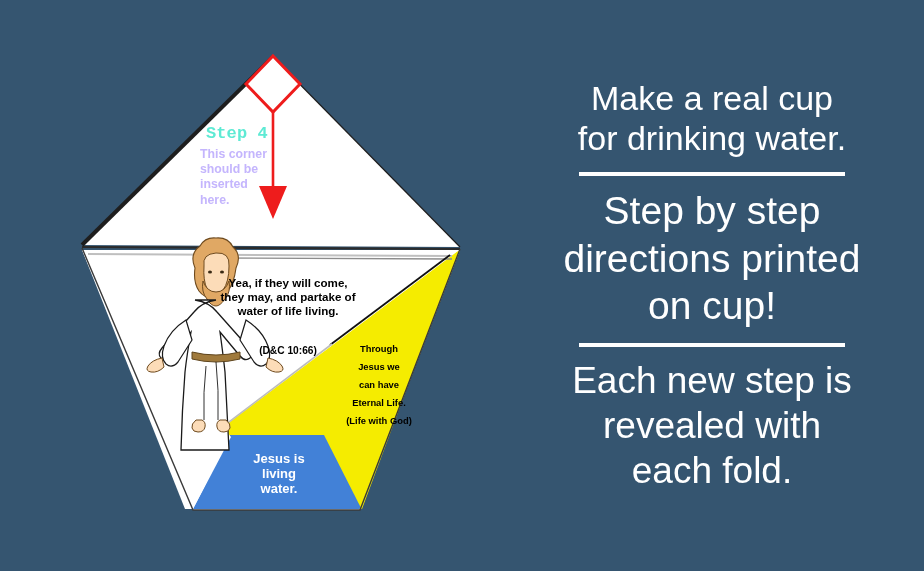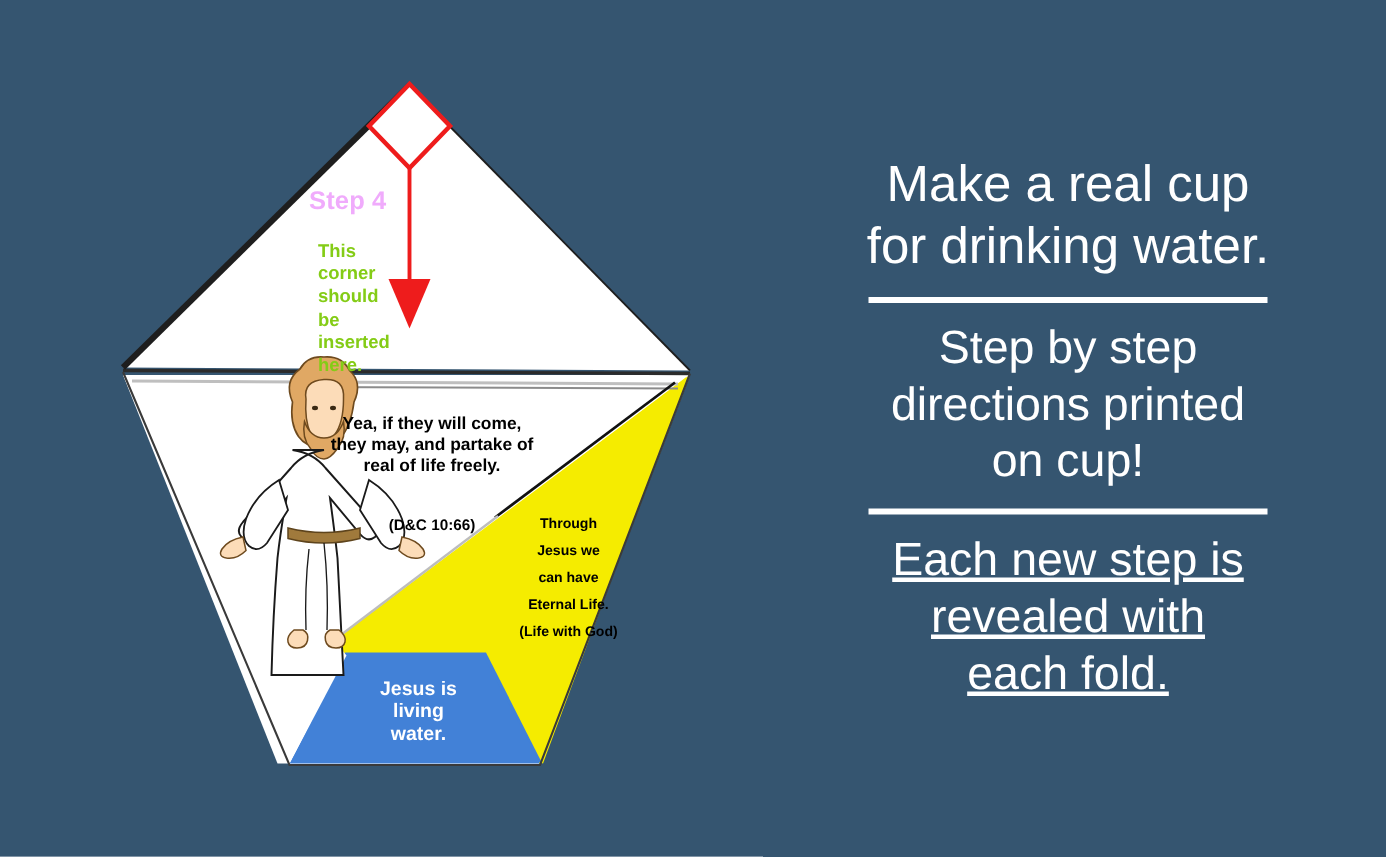--- a/index.html
+++ b/index.html
@@ -41,35 +41,35 @@
 
   
   #step-block {
     position: absolute;
     left: 196px;
     top: 124px;
     width: 84px;
     text-align: left;
   }
   #step-title {
-    font-family: Liberation Sans, sans-serif;
+    font-family: Liberation Mono, monospace;
     font-size: 17px;
     font-weight: 600;
-    color: #f0abfc;
+    color: #5eead4;
     letter-spacing: .1px;
     margin: 0 0 1px 10px;
   }
   #step-body {
     font-family: "Liberation Sans", sans-serif;
     font-size: 12.3px;
     font-weight: 600;
-    color: #84cc16;
+    color: #c4b5fd;
     line-height: 1.24;
     white-space: pre-line;
-    margin: 16px;
+    margin: 4px;
   }
 
   
   #quote {
     left: 213px;
     top: 262px;
     width: 150px;
     font-size: 11.6px;
     font-weight: 700;
     line-height: 1.22;
@@ -117,22 +117,22 @@
   }
   .panel-block {
     width: 100%;
     text-align: center;
     color: #FFFFFF;
     font-family: "Liberation Sans", sans-serif;
     font-weight: 400;
     white-space: pre-line;
   }
   #panel-b1 { font-size: 34px; line-height: 1.20; }
-  #panel-b2 { font-size: 31px; line-height: 1.22; }
-  #panel-b3 { font-size: 31px; line-height: 1.22; text-decoration: underline; }
+  #panel-b2 { font-size: 39px; line-height: 1.22; }
+  #panel-b3 { font-size: 37px; line-height: 1.22; }
   .rule {
     width: 266px;
     height: 4px;
     background: #FFFFFF;
     margin: 13px 0 11px 0;
   }
 </style>
 </head>
 <body>
 
@@ -214,21 +214,21 @@
       <div id="step-title">Step 4</div>
       <div id="step-body">This corner
 should be
 inserted
 here.</div>
     </div>
 
     <div id="quote" class="ovl">
       <div>Yea, if they will come,
 they may, and partake of
-real of life freely.</div>
+water of life living.</div>
       <div id="quote-ref">(D&amp;C 10:66)</div>
     </div>
 
     <div id="blue-text" class="ovl">Jesus is
 living
 water.</div>
 
     <div id="yellow-text" class="ovl">Through
 Jesus we
 can have

